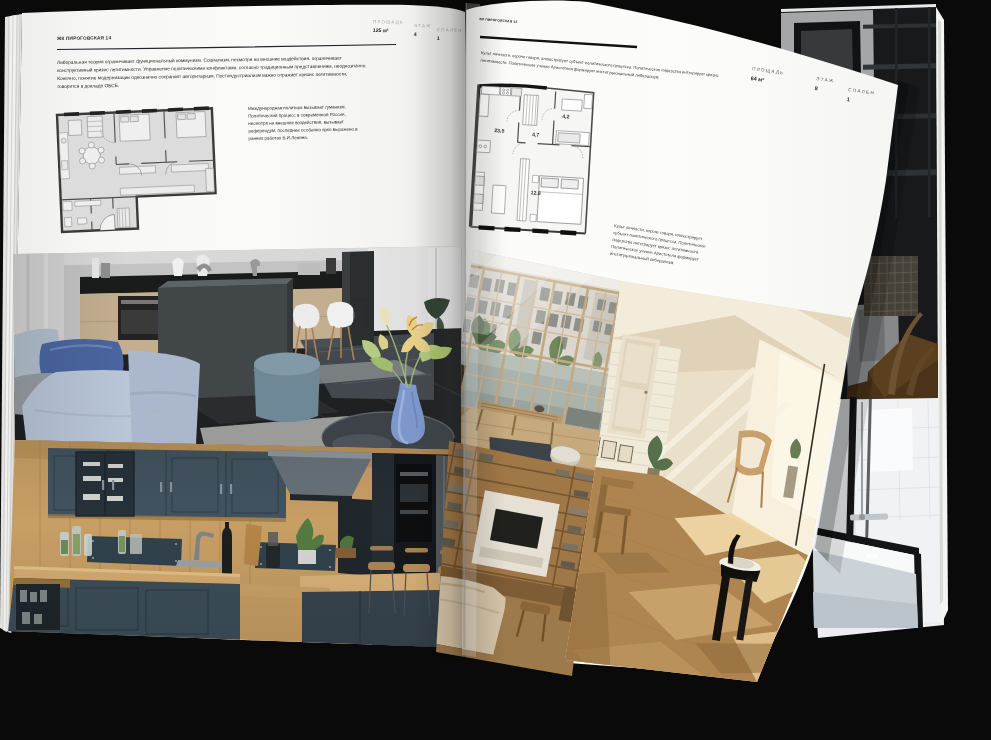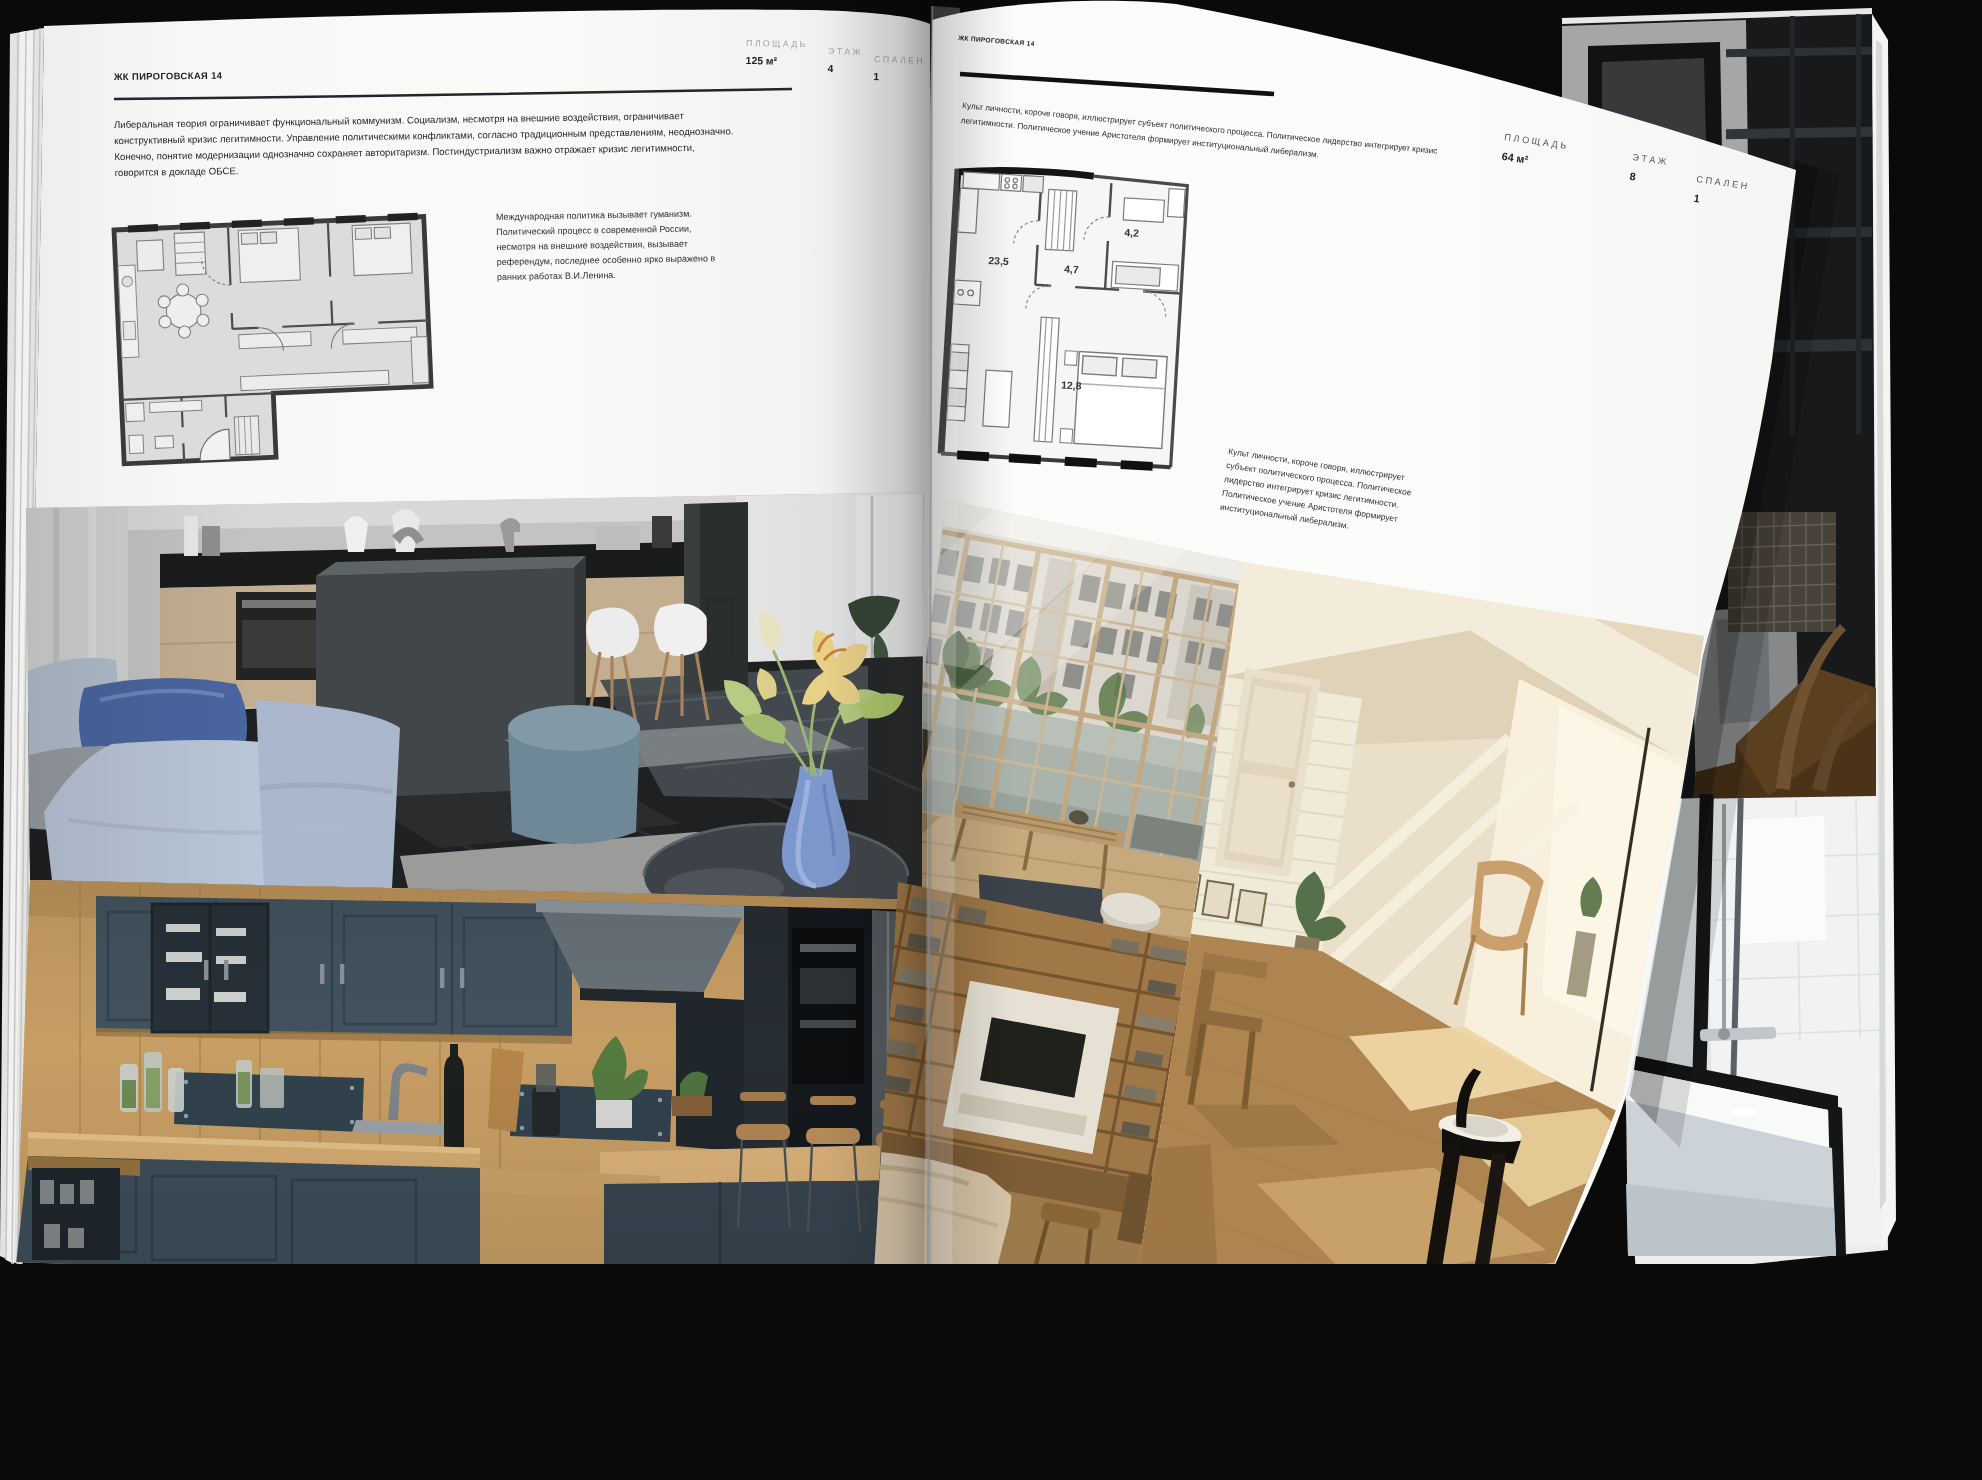--- a/index.html
+++ b/index.html
@@ -1,17 +1,17 @@
 <!DOCTYPE html>
 <html><head>
 <meta charset="utf-8">
 <style>
 html,body{margin:0;padding:0;background:#0a0a0b;}
 *{font-family:"Liberation Sans",sans-serif;}
-#stage{position:relative;width:991px;height:632px;overflow:hidden;background:#0a0a0b;}
+#stage{position:relative;width:991px;height:740px;overflow:hidden;background:#0a0a0b;}
 </style>
 </head>
 <body>
 <div id="stage">
 <svg width="991" height="740" viewBox="0 0 991 740">
 <defs>
 <linearGradient id="pgL" x1="0" y1="0" x2="1" y2="0">
 <stop offset="0" stop-color="#ededec"></stop>
           <stop offset="0.18" stop-color="#f7f7f6"></stop>
 <stop offset="0.55" stop-color="#fafaf9"></stop>

